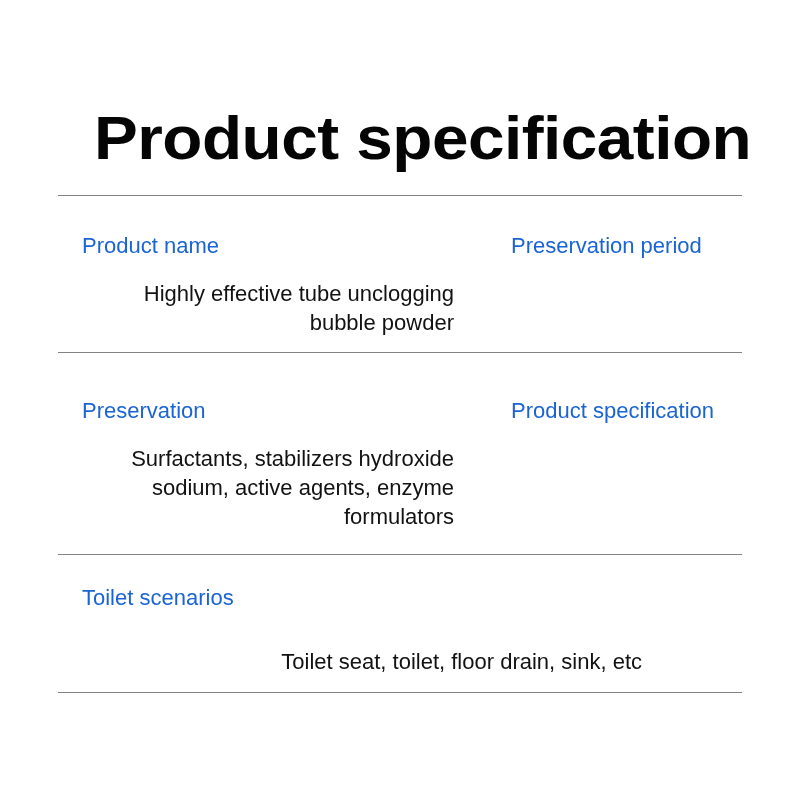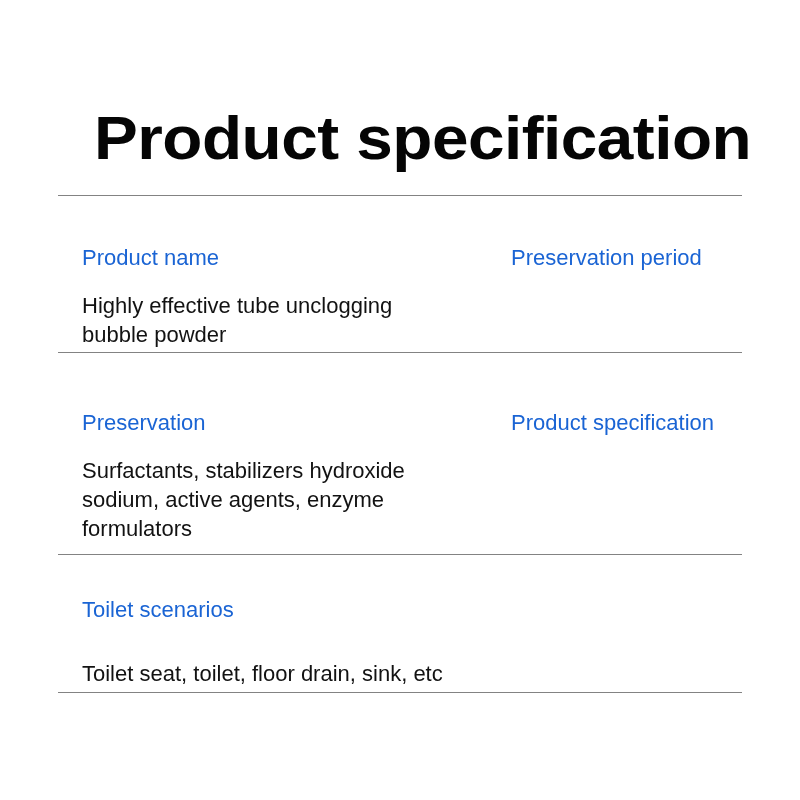--- a/index.html
+++ b/index.html
@@ -56,40 +56,41 @@
     position: absolute;
     left: 0;
     width: 800px;
   }
   .row.r1 { top: 227px; }
   .row.r2 { top: 392px; }
   .row.r3 { top: 579px; }
 
   .col {
     position: absolute;
-    top: 16px;
+    top: 4px;
   }
   .col.left  { left: 82px;  width: 400px; }
   .col.right { left: 511px; width: 275px; }
 
   .field-label {
     font-size: 22px;
     line-height: 30px;
     color: #1a64d4;
     font-weight: 400;
     margin: 0;
     white-space: nowrap;
   }
 
   .field-value {
     font-size: 22px;
     line-height: 29px;
     color: #121212;
     font-weight: 400;
     margin: 18px 0 0 0;
+    text-align: right;
   }
 
   .col.left .field-value  { max-width: 372px; }
   .col.right .field-value { max-width: 270px; white-space: nowrap; }
 
   .row.r3 .col.left .field-value {
     margin-top: 34px;
     max-width: 560px;
     white-space: nowrap;
   }

